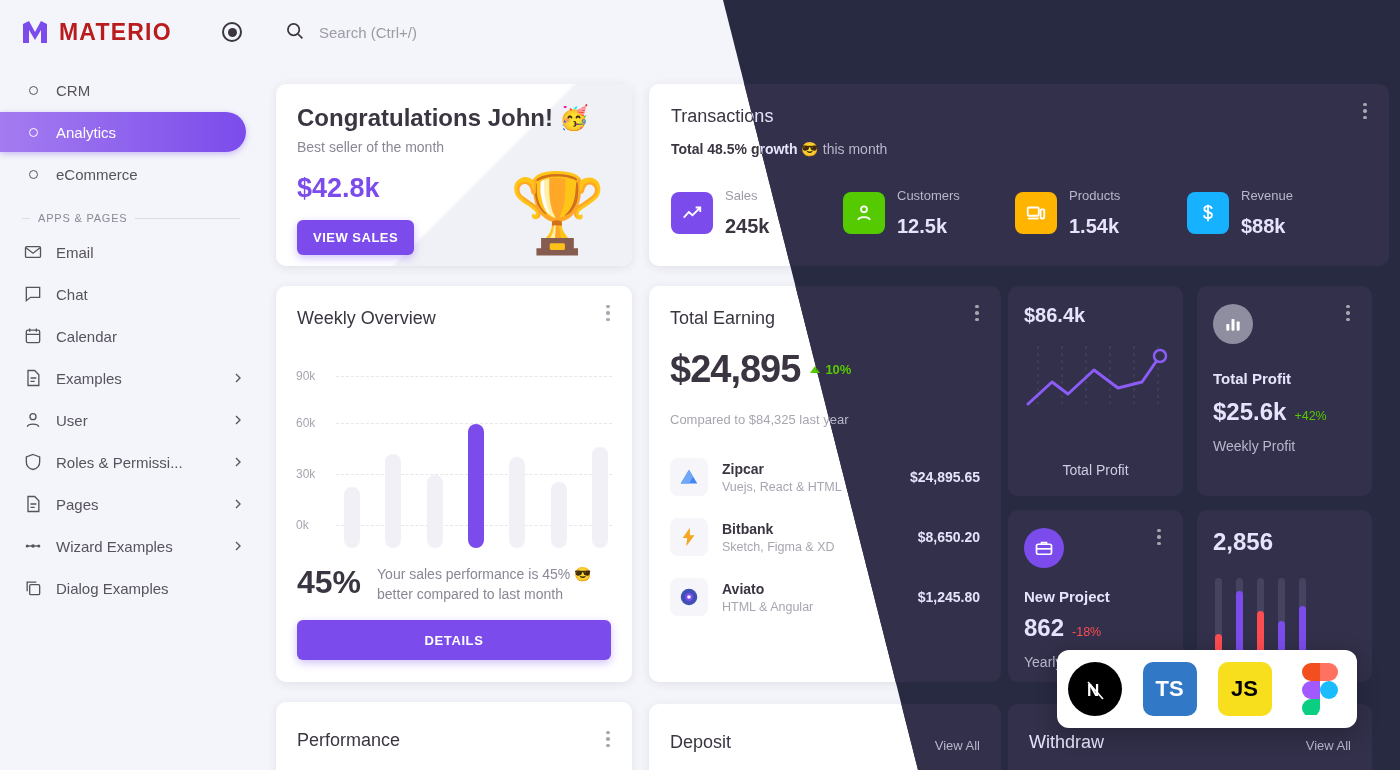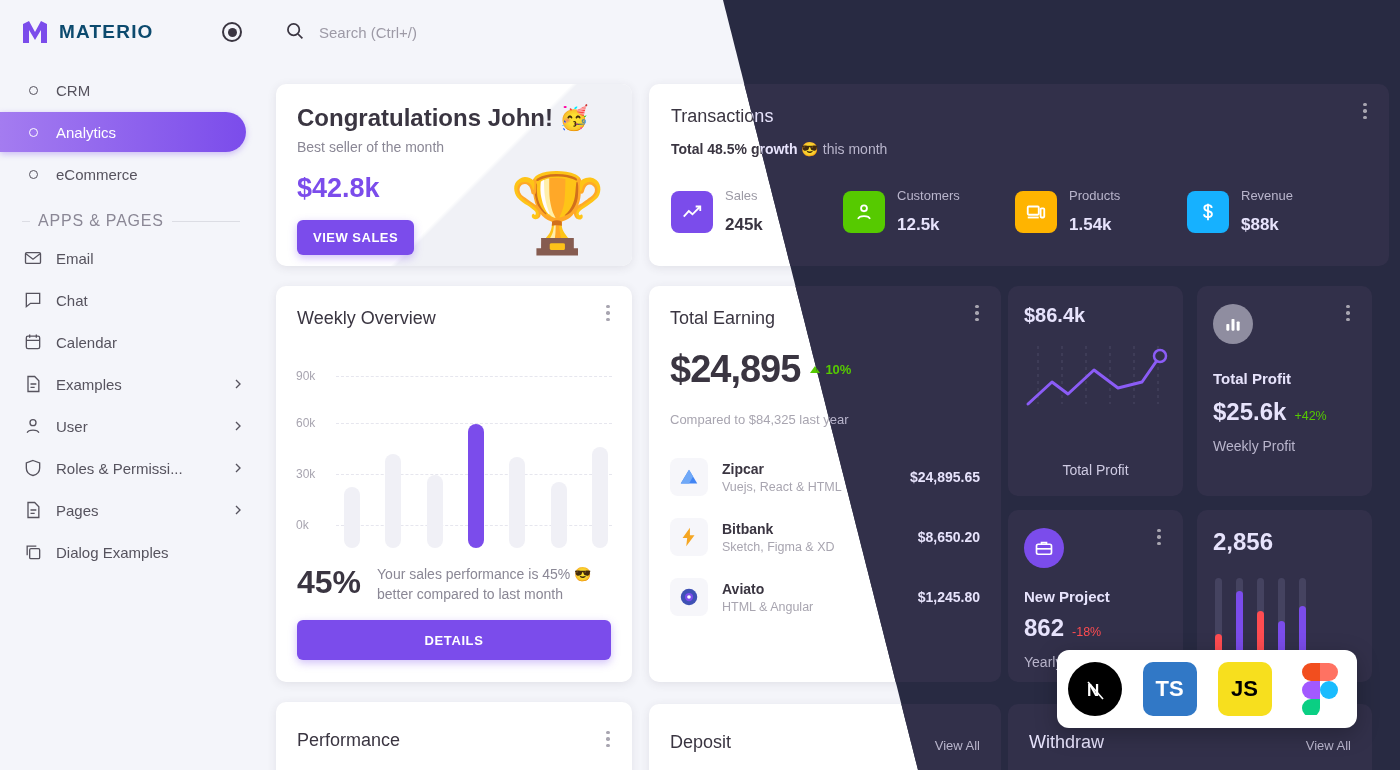--- a/index.html
+++ b/index.html
@@ -11,21 +11,21 @@
     position:relative;
   }
   
   #sidebar {
     position:absolute; left:0; top:0; width:260px; height:770px;
     background:#f4f5fa; z-index:40;
     display:flex; flex-direction:column;
   }
   .brand { display:flex; align-items:center; height:64px; padding:0 18px 0 22px; }
   .brand-logo { width:26px; height:24px; flex:0 0 auto; }
-  .brand-name { font-size:19px; font-weight:700; letter-spacing:1.2px; color:#0c4a6e; margin-left:11px; }
+  .brand-name { font-size:23px; font-weight:700; letter-spacing:1.2px; color:#b91c1c; margin-left:11px; }
   .brand-dot { margin-left:auto; width:20px; height:20px; border-radius:50%; border:2px solid #3a3541;
                display:flex; align-items:center; justify-content:center; }
   .brand-dot i { width:9px; height:9px; border-radius:50%; background:#3a3541; display:block; }
 
   .nav { flex:1; padding-top:4px; overflow:hidden; }
   .nav-item {
     height:40px; margin:2px 14px 2px 0; padding-left:22px;
     display:flex; align-items:center; gap:12px;
     border-radius:0 24px 24px 0; font-size:15px; color:#56535e;
     cursor:pointer; white-space:nowrap;
@@ -43,21 +43,21 @@
     border-radius:11px; padding:3px 8px; line-height:1;
   }
   .chev { width:16px; height:16px; flex:0 0 16px; }
   .chev svg { width:16px; height:16px; stroke:#56535e; fill:none; stroke-width:2; }
   .sub-item { padding-left:22px; }
   .circ { width:22px; height:22px; flex:0 0 22px; display:flex; align-items:center; justify-content:center; }
   .circ i { width:9px; height:9px; border-radius:50%; border:1.6px solid #56535e; display:block; }
   .nav-item.active .circ i { border-color:#fff; }
   .section-label {
     display:flex; align-items:center; gap:8px; padding:16px 20px 6px 22px;
-    font-size:16px; letter-spacing:.8px; color:#8a8795; font-weight:400;
+    font-size:11px; letter-spacing:.8px; color:#8a8795; font-weight:400;
   }
   .section-label .line { flex:1; height:1px; background:#dcdde4; }
   .section-label .line.pre { flex:0 0 8px; }
 
   
   #topbar {
     position:absolute; left:260px; top:0; width:1140px; height:64px;
     display:flex; align-items:center; z-index:5;
   }
   .search-wrap { display:flex; align-items:center; gap:14px; padding-left:24px; flex:1; }
@@ -113,21 +113,21 @@
   
   #transactions { left:389px; top:20px; width:740px; height:182px; }
   #transactions .t-head { position:absolute; left:22px; top:22px; }
   .t-sub { font-size:14px; color:#8a8795; margin-top:14px; }
   .t-sub b { color:#3a3541; font-weight:700; }
   .stats { position:absolute; left:22px; top:104px; display:flex; gap:0; width:700px; }
   .stat { display:flex; align-items:center; gap:12px; width:172px; }
   .stat-ico { width:42px; height:42px; border-radius:8px; display:flex; align-items:center; justify-content:center; flex:0 0 42px; }
   .stat-ico svg { width:22px; height:22px; stroke:#fff; fill:none; stroke-width:2; }
   .stat-lbl { font-size:13px; color:#9c9aa5; }
-  .stat-val { font-size:17px; font-weight:600; color:#3a3541; margin-top:12px; }
+  .stat-val { font-size:20px; font-weight:600; color:#3a3541; margin-top:12px; }
 
   
   #weekly { left:16px; top:222px; width:356px; height:396px; }
   #weekly .card-title { position:absolute; left:21px; top:22px; }
   .chart-area { position:absolute; left:20px; top:72px; width:316px; height:190px; }
   .y-lab { position:absolute; font-size:12px; color:#a8a5b0; left:0; transform:translateY(-50%); }
   .gridline { position:absolute; left:40px; right:0; border-top:1px dashed #e6e6ee; }
   .bars { position:absolute; left:48px; right:4px; bottom:0; height:160px; display:flex; align-items:flex-end; justify-content:space-between; }
   .bar { width:16px; border-radius:8px; background:#f0f0f6; }
   .bar.hi { background:#7b4ceb; }
@@ -310,20 +310,34 @@
           </svg></span>
     </div>
     <div class="nav-item">
       <span class="ico">
         <svg viewBox="0 0 24 24">
             <path d="M6 3h8l5 5v13H6Z"></path>
             <path d="M9 12h7M9 16h5"></path>
           </svg>
       </span>
       <span class="nav-label">Pages</span>
+      <span class="chev"><svg viewBox="0 0 24 24">
+            <path d="M9 6l6 6-6 6"></path>
+          </svg></span>
+    </div>
+    <div class="nav-item">
+      <span class="ico">
+        <svg viewBox="0 0 24 24">
+            <path d="M4 12h16"></path>
+            <circle cx="5" cy="12" r="1.8" fill="#56535e" stroke="none"></circle>
+            <circle cx="12" cy="12" r="2.2" fill="#56535e" stroke="none"></circle>
+            <circle cx="19" cy="12" r="1.8" fill="#56535e" stroke="none"></circle>
+          </svg>
+      </span>
+      <span class="nav-label">Wizard Examples</span>
       <span class="chev"><svg viewBox="0 0 24 24">
             <path d="M9 6l6 6-6 6"></path>
           </svg></span>
     </div>
     <div class="nav-item">
       <span class="ico">
         <svg viewBox="0 0 24 24">
             <rect x="8" y="8" width="12" height="12" rx="1.5"></rect>
             <path d="M5 16V5h11"></path>
           </svg>

